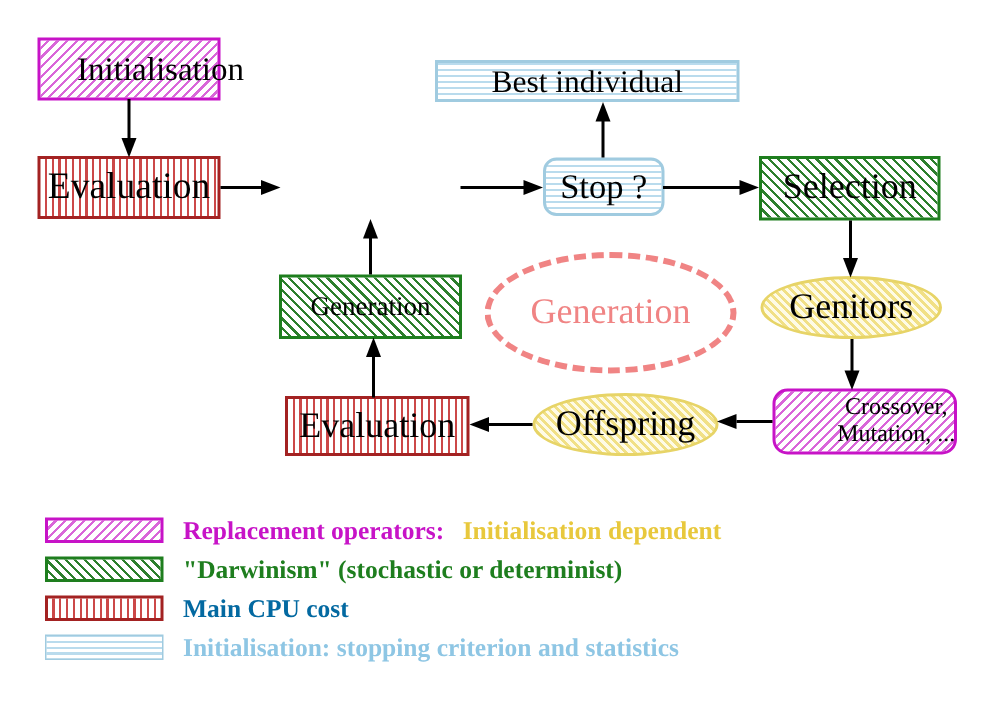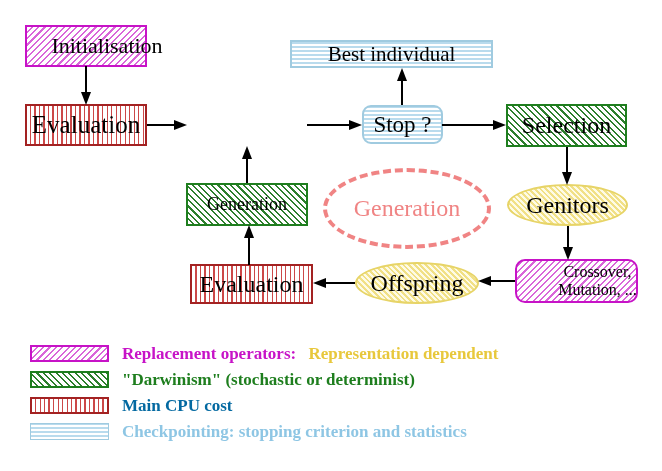--- a/index.html
+++ b/index.html
@@ -97,25 +97,25 @@
 
   <div class="vline" style="left:248px;top:237px;height:28px;"></div>
   <div class="ah ah-up" style="left:244px;top:225px;"></div>
 
   <div class="vline" style="left:246px;top:158px;height:25px;"></div>
   <div class="ah ah-up" style="left:242px;top:146px;"></div>
 
   <div class="swatch hatch-magenta" style="left:30px;top:345px;"></div>
   <div class="legend-text" style="top:344px;">
     <span class="t-magenta">Replacement operators:</span>
-    <span class="t-gold" style="margin-left:8px;">Representation dependent</span>
+    <span class="t-gold" style="margin-left:8px;">Initialisation dependent</span>
   </div>
 
   <div class="swatch hatch-green" style="left:30px;top:371px;"></div>
   <div class="legend-text t-green" style="top:370px;">"Darwinism" (stochastic or determinist)</div>
 
   <div class="swatch stripe-red" style="left:30px;top:397px;"></div>
   <div class="legend-text t-red" style="top:396px;">Main CPU cost</div>
 
   <div class="swatch stripe-cyan" style="left:30px;top:423px;border-width:1px;"></div>
-  <div class="legend-text t-cyan" style="top:422px;">Checkpointing: stopping criterion and statistics</div>
+  <div class="legend-text t-cyan" style="top:422px;">Initialisation: stopping criterion and statistics</div>
 
 </div>
 
 </body></html>

